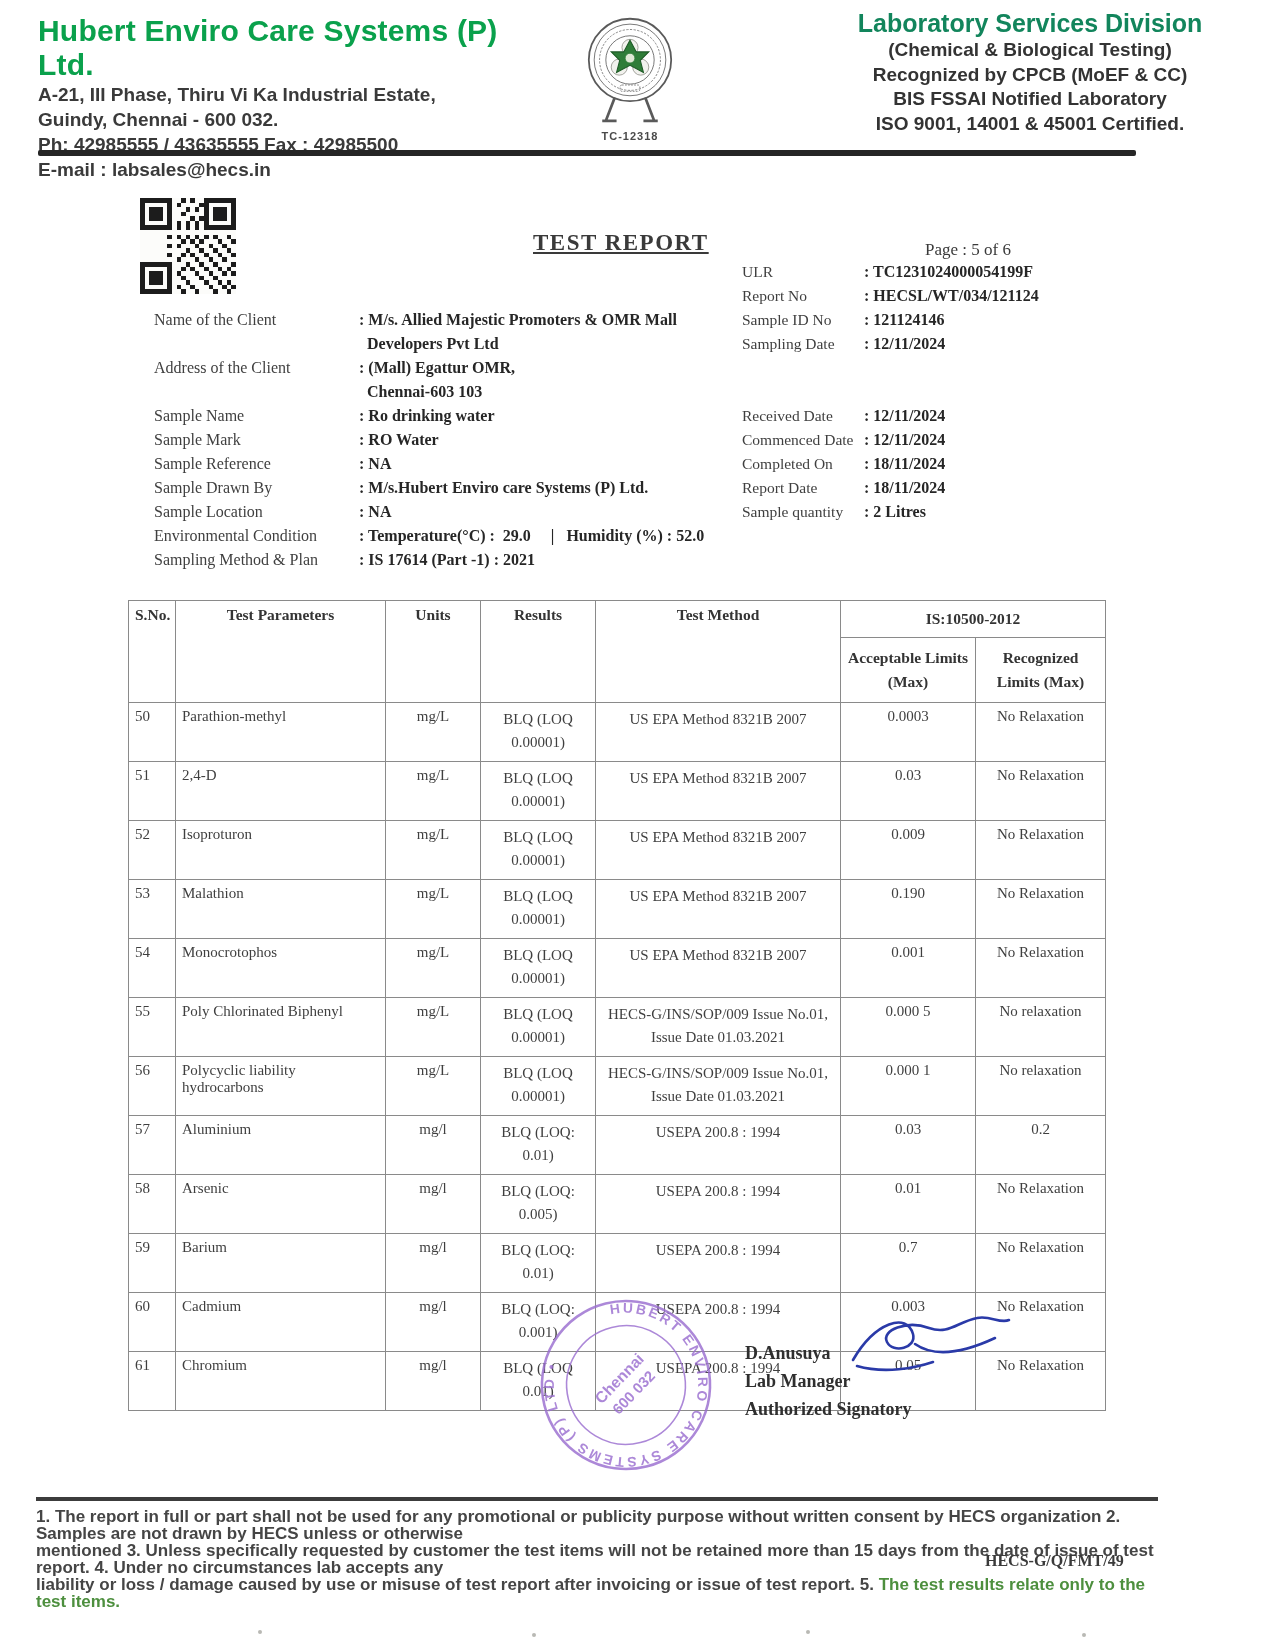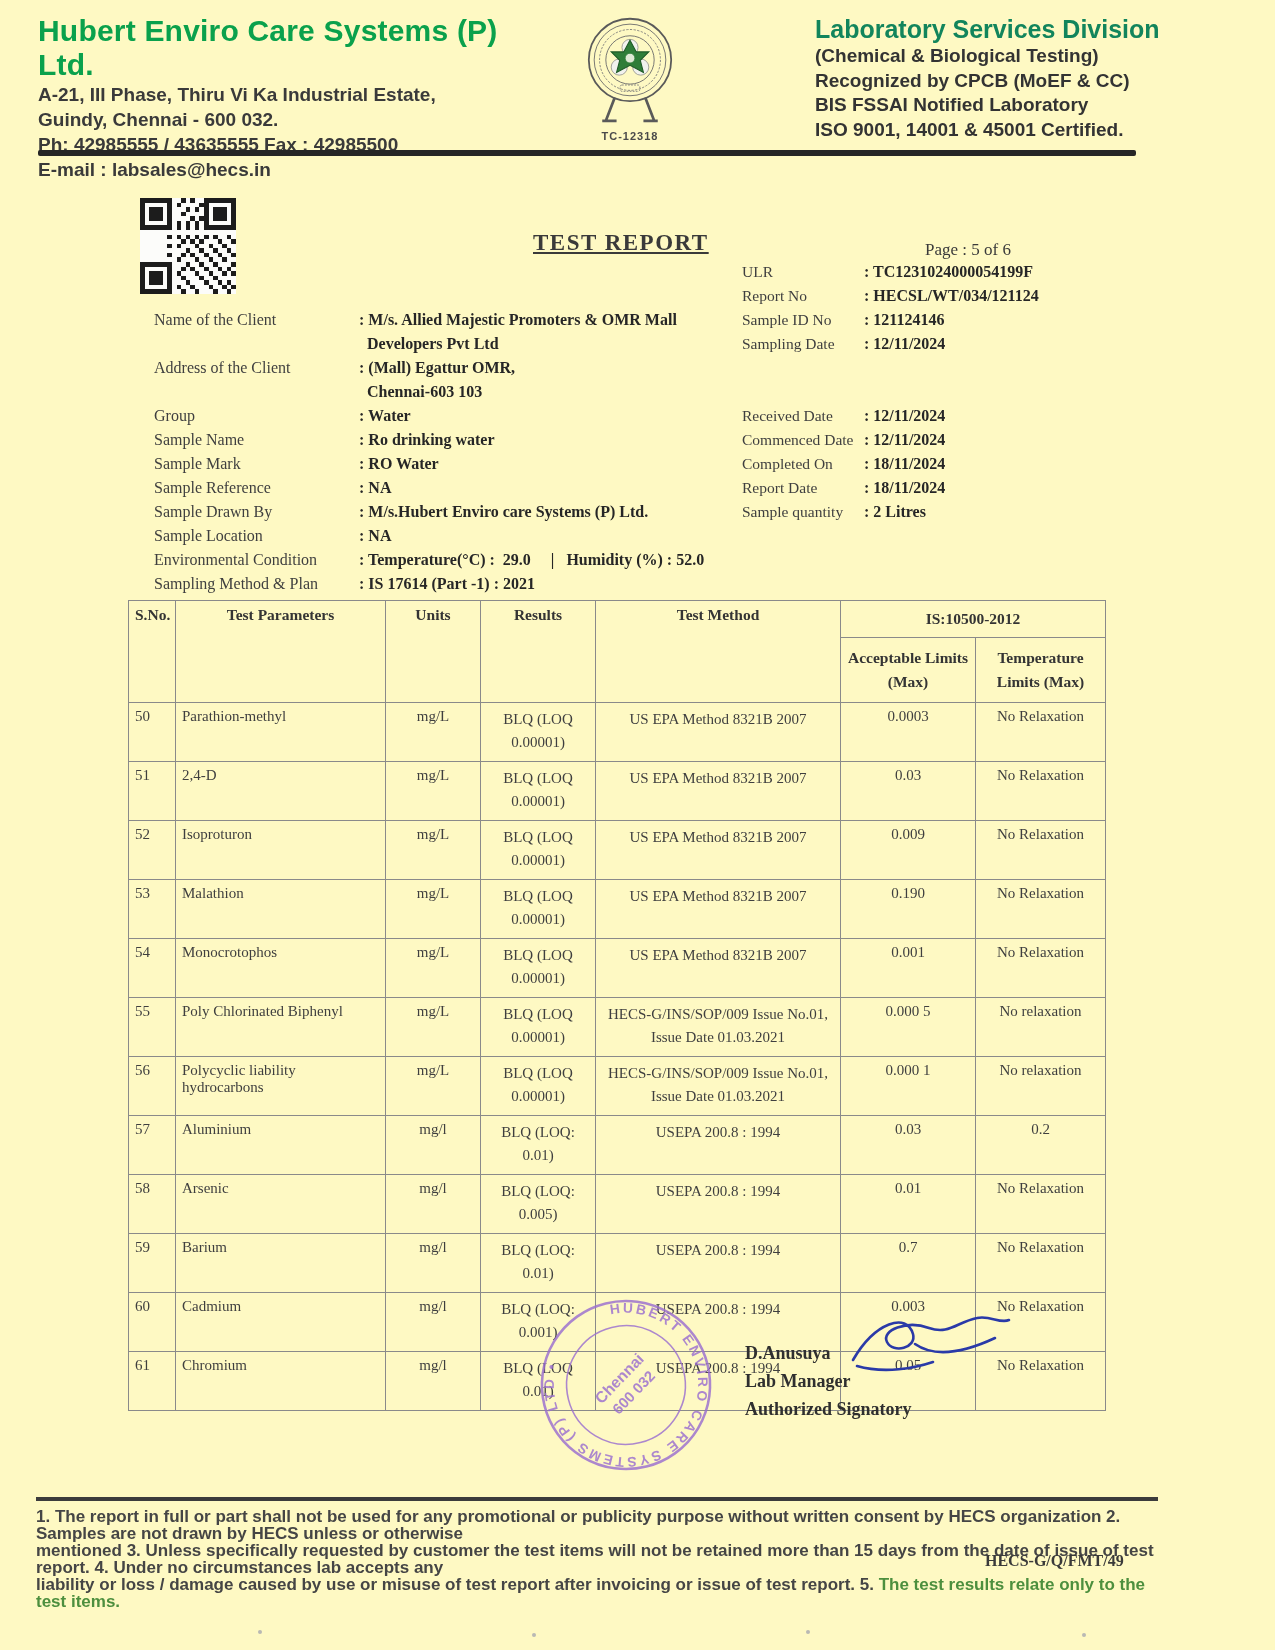--- a/index.html
+++ b/index.html
@@ -1,28 +1,28 @@
 <!DOCTYPE html>
 <html><head>
 <meta charset="utf-8">
 <style>
   html,body { margin:0; padding:0; background:#e9e9e6; }
   .page {
     position:relative; width:1275px; height:1650px; margin:0 auto;
-    background:#fef9c3; overflow:hidden;
+    background:#ffffff; overflow:hidden;
     font-family:"Liberation Serif", serif; color:#3c3c3c;
   }
 
   
   .co-block { position:absolute; left:38px; top:14px; width:500px; font-family:"Liberation Sans", sans-serif; }
   .co-name  { font-size:30px; font-weight:800; color:#0aa14c; letter-spacing:.2px; }
   .co-line  { font-size:19px; font-weight:700; color:#3a3a3a; line-height:1.32; }
   .nabl-logo { position:absolute; left:565px; top:8px; width:130px; text-align:center; }
   .nabl-label { font-family:"Liberation Sans", sans-serif; font-size:11px; font-weight:700; color:#4a4a4a; letter-spacing:1px; margin-top:-2px; }
-  .div-block { position:absolute; left:815px; top:15px; width:430px; font-family:"Liberation Sans", sans-serif; }
+  .div-block { position:absolute; left:815px; top:9px; width:430px; font-family:"Liberation Sans", sans-serif;text-align:center; }
   .div-title { font-size:25px; font-weight:800; color:#12855c; }
   .div-line  { font-size:19px; font-weight:700; color:#333; line-height:1.3; }
   .header-rule { position:absolute; left:38px; top:150px; width:1098px; height:6px; background:#262626; border-radius:2px; }
 
   
   .qr { position:absolute; left:140px; top:198px; width:96px; height:96px; }
   .report-title { position:absolute; left:533px; top:230px; font-size:23px; font-weight:700; letter-spacing:1.5px; color:#3a3a3a; text-decoration:underline; }
   .page-label { position:absolute; left:925px; top:240px; font-size:17px; color:#3a3a3a; }
 
   .field-list { position:absolute; }
@@ -166,24 +166,20 @@
 
   <div class="field-row">
         <span class="field-label">Name of the Client</span>
         <span class="field-value">: M/s. Allied Majestic Promoters &amp; OMR Mall
   Developers Pvt Ltd</span>
       </div>
       <div class="field-row">
         <span class="field-label">Address of the Client</span>
         <span class="field-value">: (Mall) Egattur OMR,
   Chennai-603 103</span>
-      </div>
-      <div class="field-row">
-        <span class="field-label">Group</span>
-        <span class="field-value">: Water</span>
       </div>
       <div class="field-row">
         <span class="field-label">Sample Name</span>
         <span class="field-value">: Ro drinking water</span>
       </div>
       <div class="field-row">
         <span class="field-label">Sample Mark</span>
         <span class="field-value">: RO Water</span>
       </div>
       <div class="field-row">
@@ -222,21 +218,21 @@
       <tr>
         <th rowspan="2" class="th-span th-sno">S.No.</th>
         <th rowspan="2" class="th-span">Test Parameters</th>
         <th rowspan="2" class="th-span">Units</th>
         <th rowspan="2" class="th-span">Results</th>
         <th rowspan="2" class="th-span">Test Method</th>
         <th colspan="2" class="th-std">IS:10500-2012</th>
       </tr>
       <tr>
         <th class="th-limit">Acceptable Limits (Max)</th>
-        <th class="th-limit">Temperature Limits (Max)</th>
+        <th class="th-limit">Recognized Limits (Max)</th>
       </tr>
     </thead>
     <tbody>
 
     <tr>
           <td class="cell-sno">50</td>
           <td class="cell-param">Parathion-methyl</td>
           <td class="cell-units">mg/L</td>
           <td class="cell-res">BLQ (LOQ 0.00001)</td>
           <td class="cell-method">US EPA Method 8321B 2007</td>

